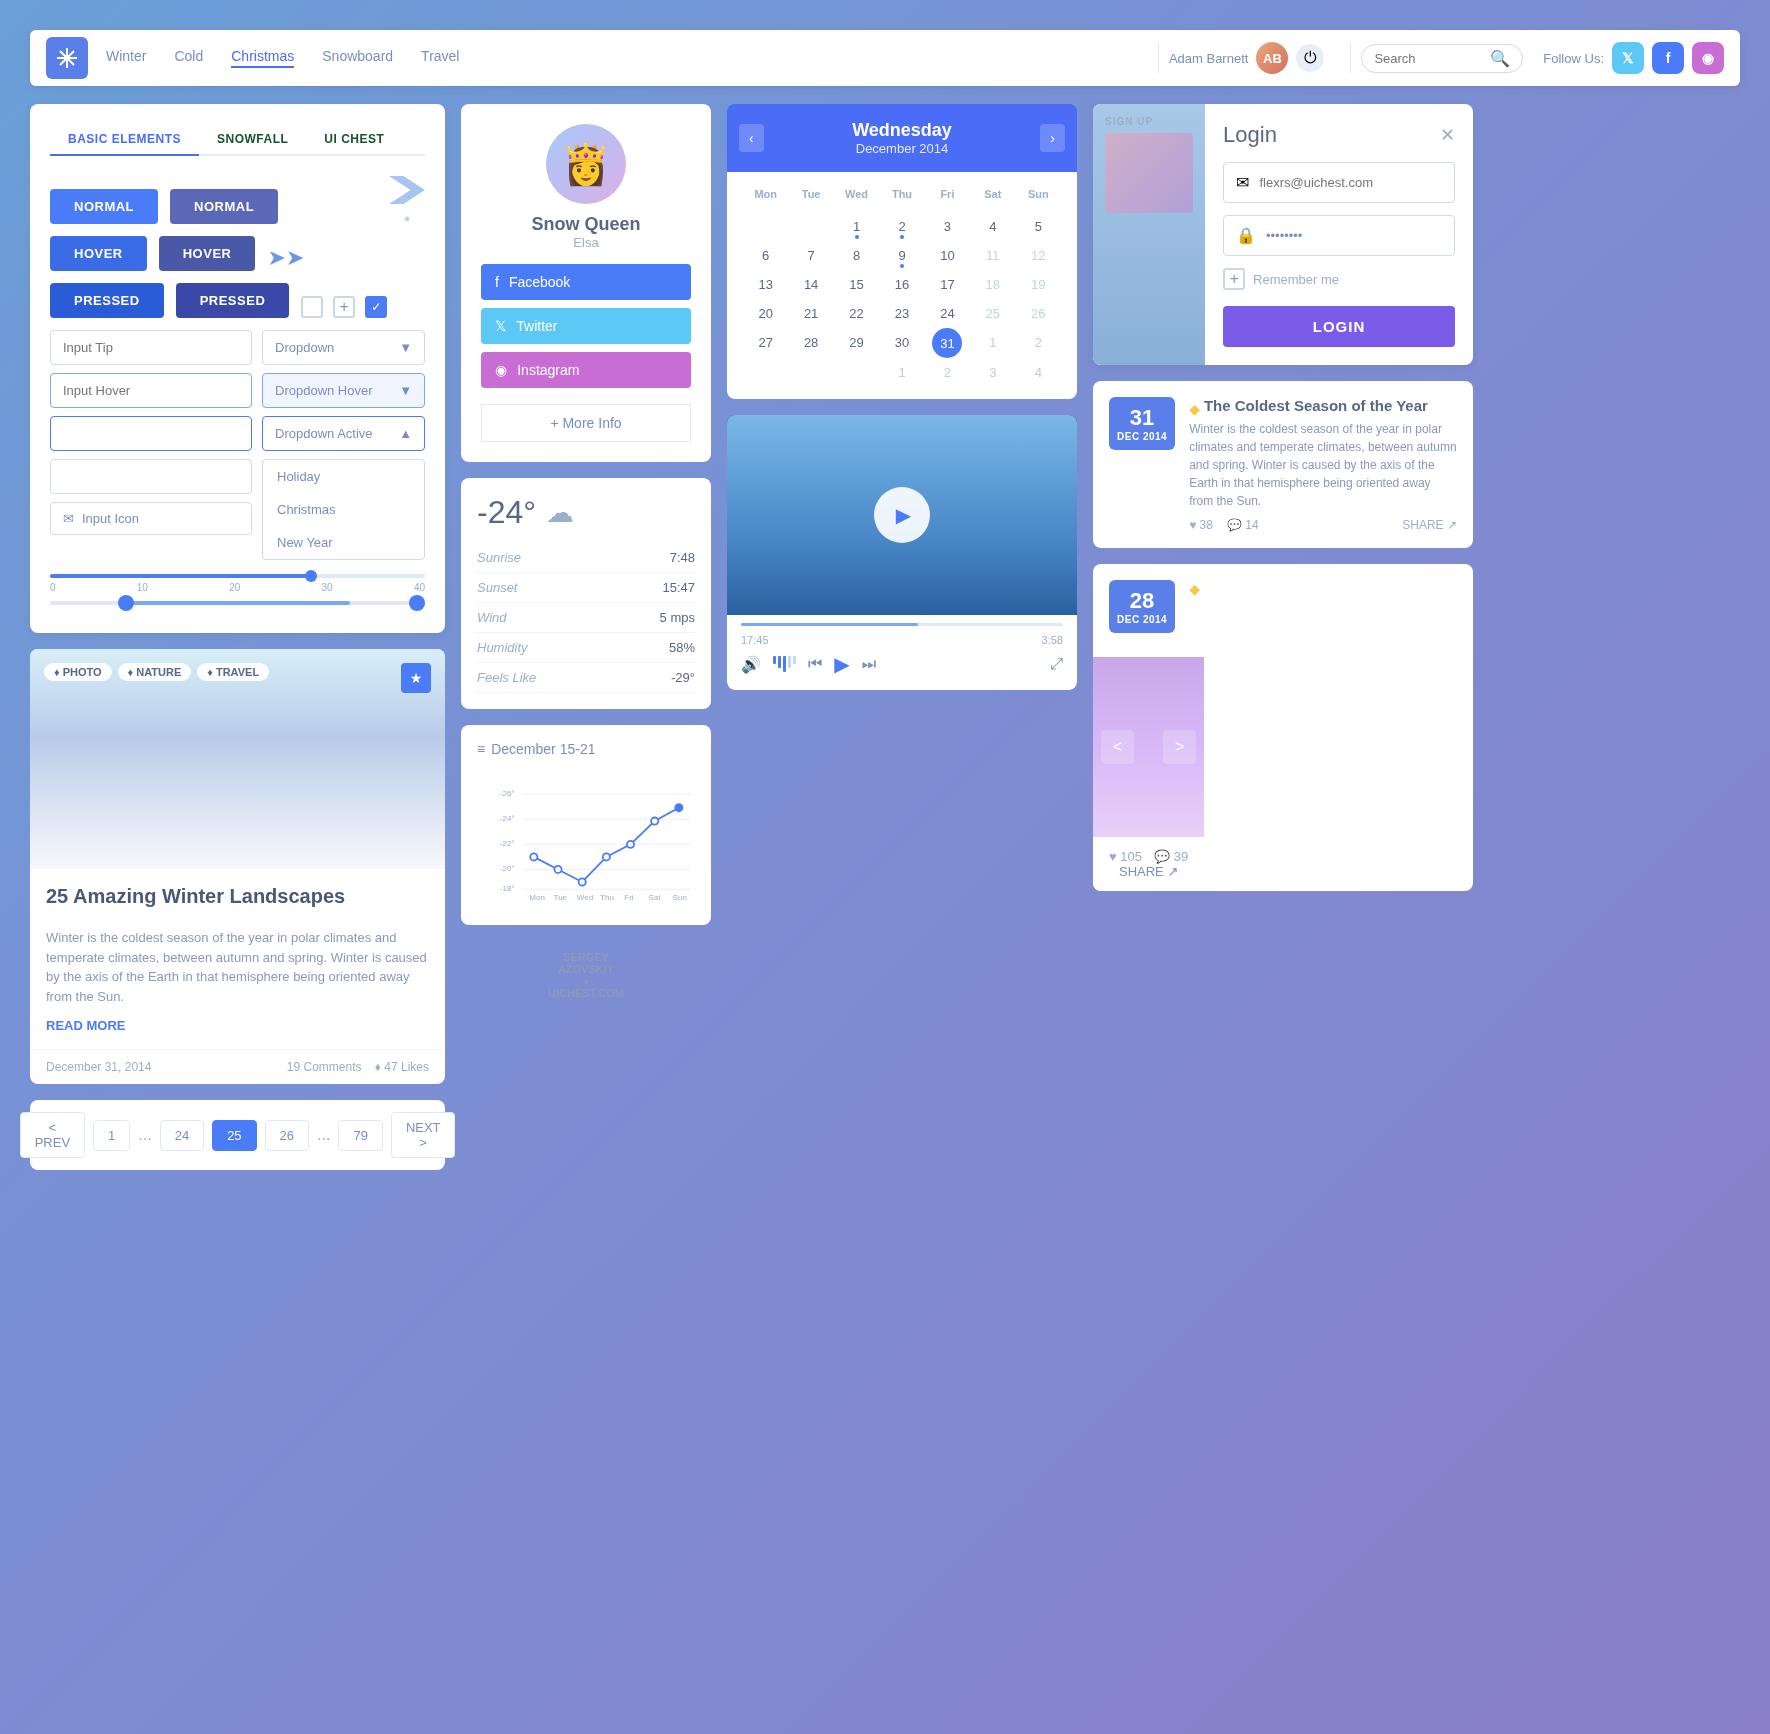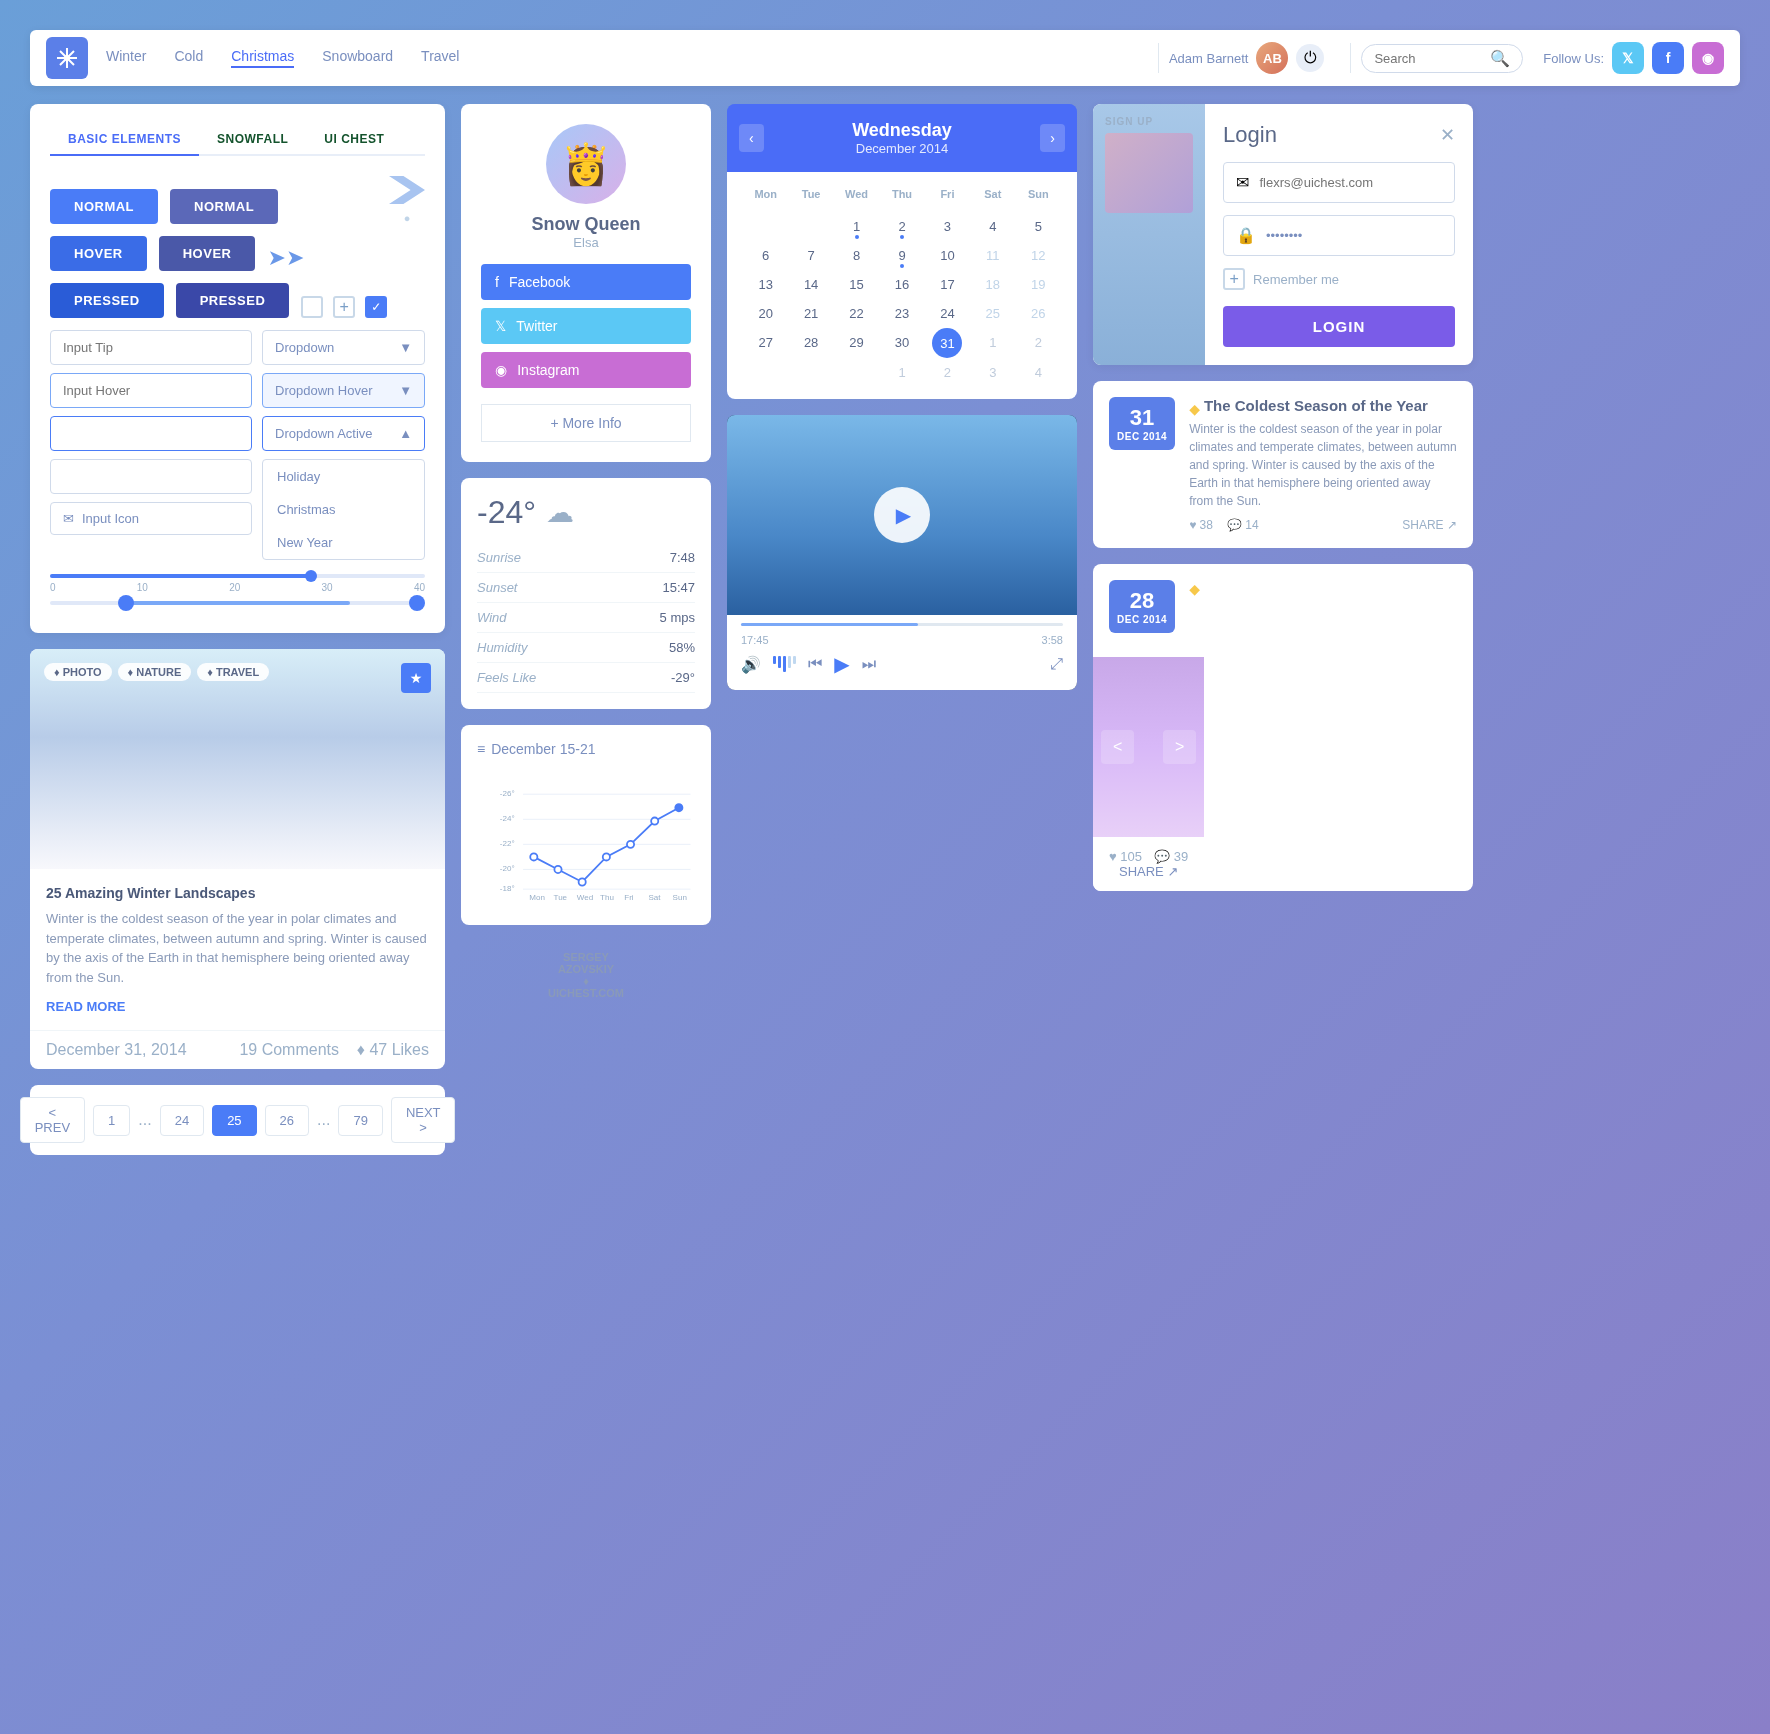--- a/index.html
+++ b/index.html
@@ -345,26 +345,26 @@
       border-radius: 20px; font-size: 11px; color: #5a6888;
       font-weight: 600;
     }
     .article-fav {
       position: absolute; top: 14px; right: 14px;
       width: 30px; height: 30px; background: #4a7cf7;
       border-radius: 4px; display: flex; align-items: center;
       justify-content: center; color: white; font-size: 14px;
     }
     .article-body { padding: 16px; }
-    .article-title { font-size: 14px; color: #4a5878; font-weight: 600; margin-bottom: 8px; }
+    .article-title { font-size: 20px; color: #4a5878; font-weight: 600; margin-bottom: 20px; }
     .article-text { font-size: 13px; color: #8a9ab8; line-height: 1.5; margin-bottom: 12px; }
     .article-read-more { font-size: 13px; color: #4a7cf7; font-weight: 600; cursor: pointer; }
     .article-footer {
       padding: 10px 16px; border-top: 1px solid #f0f5f8;
-      display: flex; justify-content: space-between; font-size: 16px; color: #9ab0c8; text-align: center;
+      display: flex; justify-content: space-between; font-size: 12px; color: #9ab0c8; text-align: center;
     }
 
     
     .pagination {
       background: white; border-radius: 8px; padding: 12px 20px;
       display: flex; align-items: center; gap: 8px;
       margin-top: 16px; justify-content: center;
     }
     .page-btn {
       padding: 7px 14px; border: 1.5px solid #e0e8f0;

